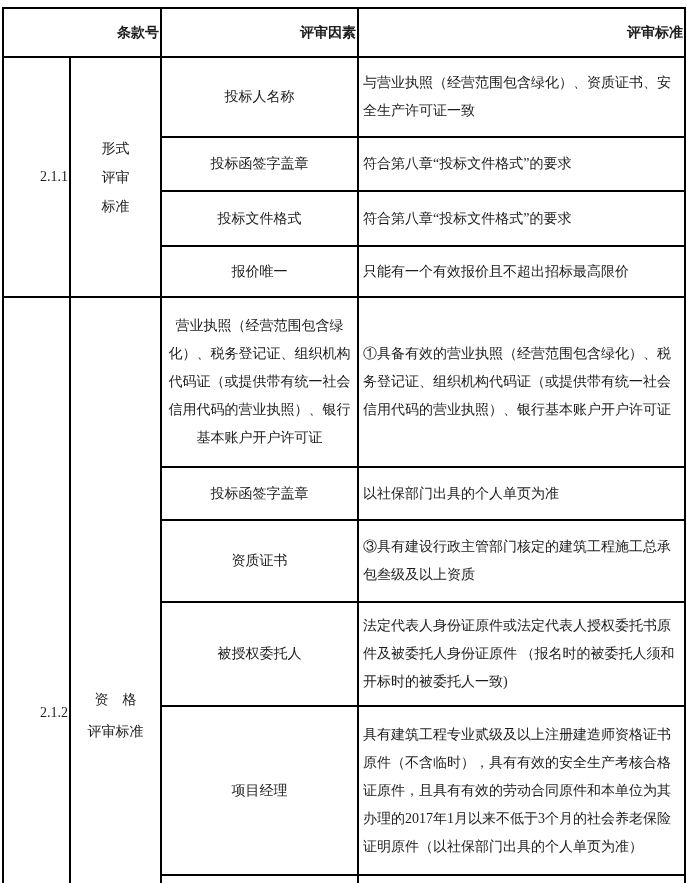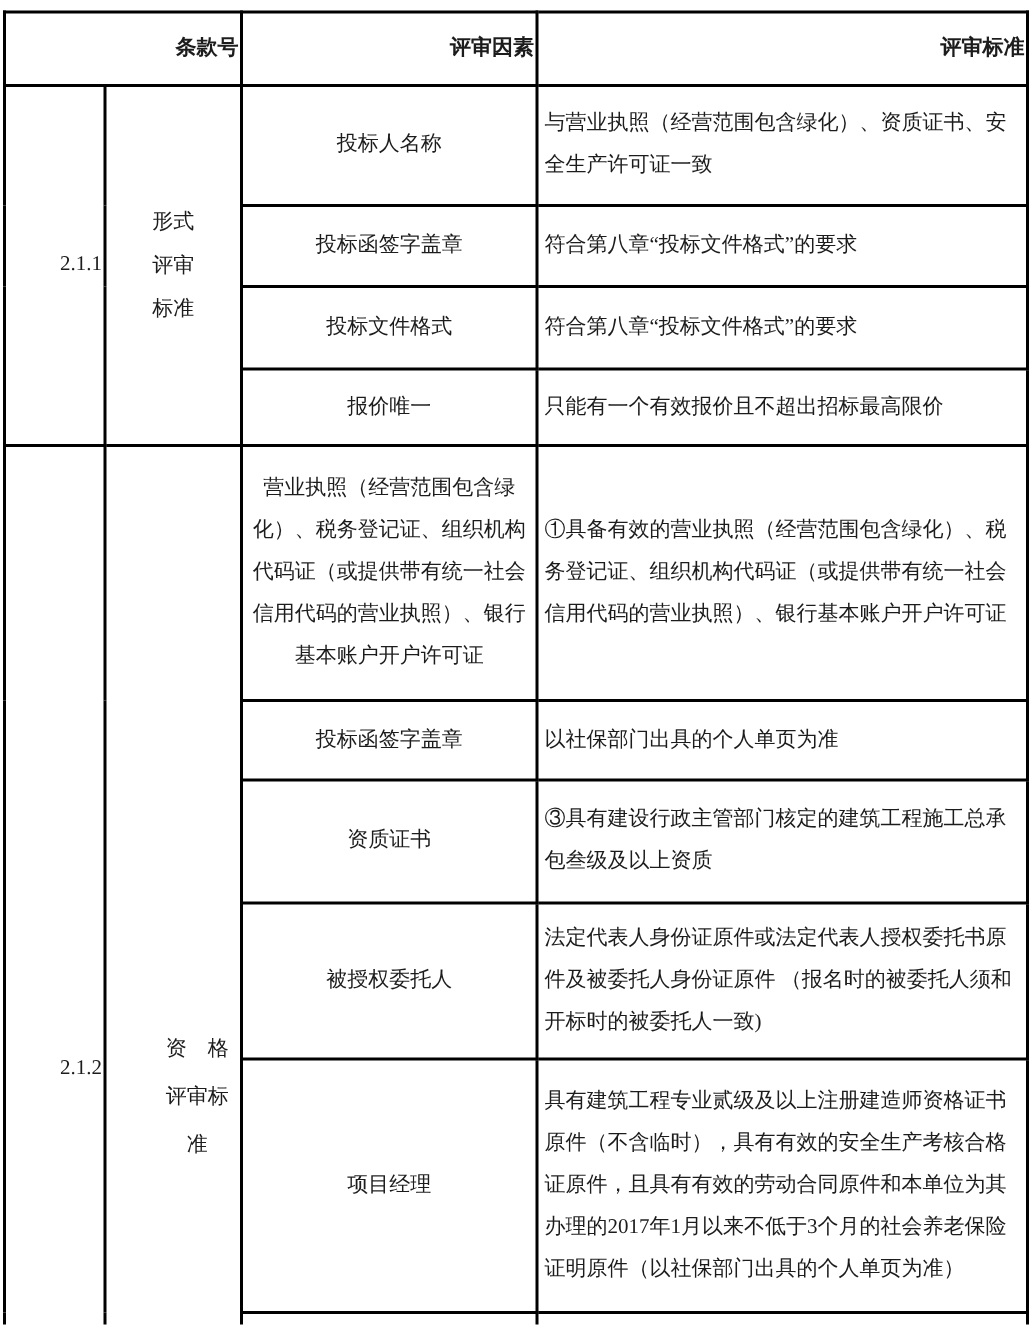--- a/index.html
+++ b/index.html
@@ -53,21 +53,21 @@
     vertical-align: middle;
     padding: 2px 5px;
   }
   td.crit {
     text-align: left;
     vertical-align: middle;
     padding: 2px 2px 2px 4px;
   }
   td.vtop { vertical-align: top; }
   .push-clause { margin-top: 400px; line-height: 28px; padding-left: 12px; }
-  .push-cat   { margin-top: 385px; padding-left: 32px; }
+  .push-cat   { margin-top: 385px; }
   .cat-line   { line-height: 29px; }
   .cat-line2  { line-height: 32px; }
 </style>
 </head>
 <body>
 
 <div class="page">
   <table class="doc-table">
     <colgroup>
       <col style="width:67px">

